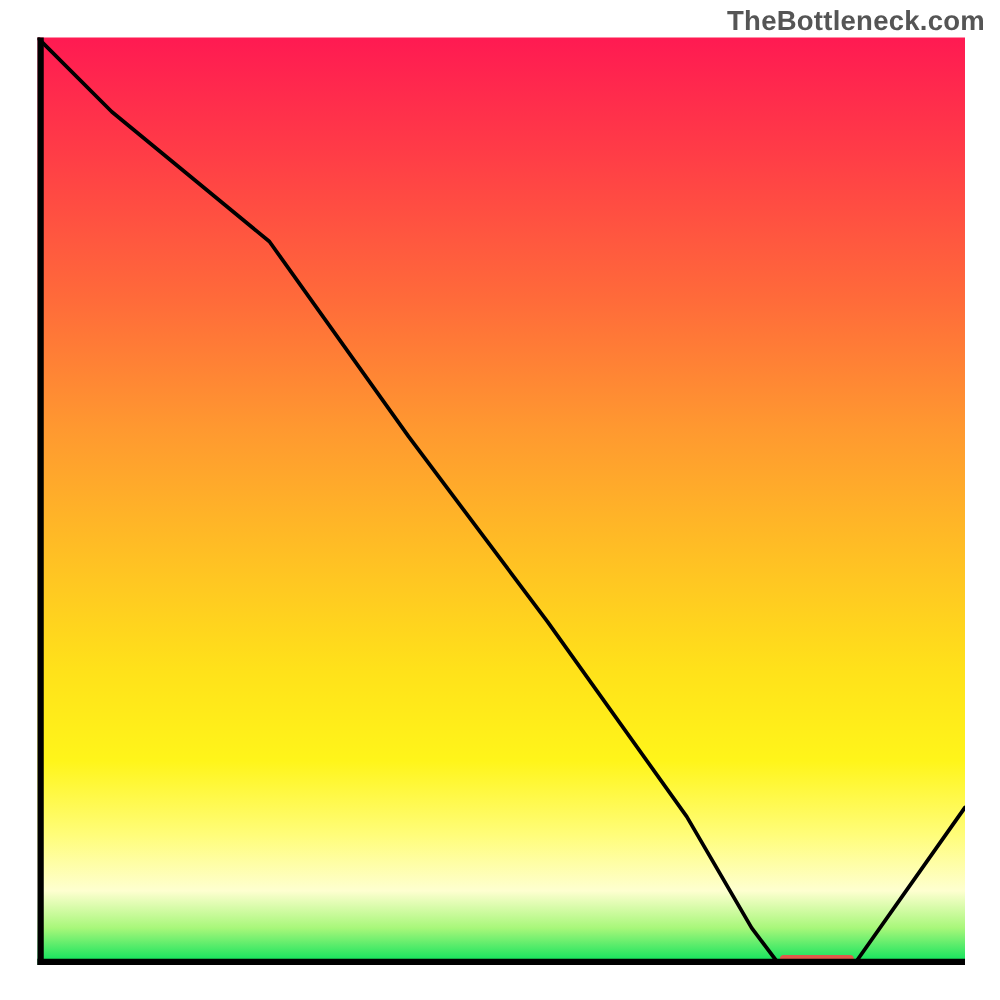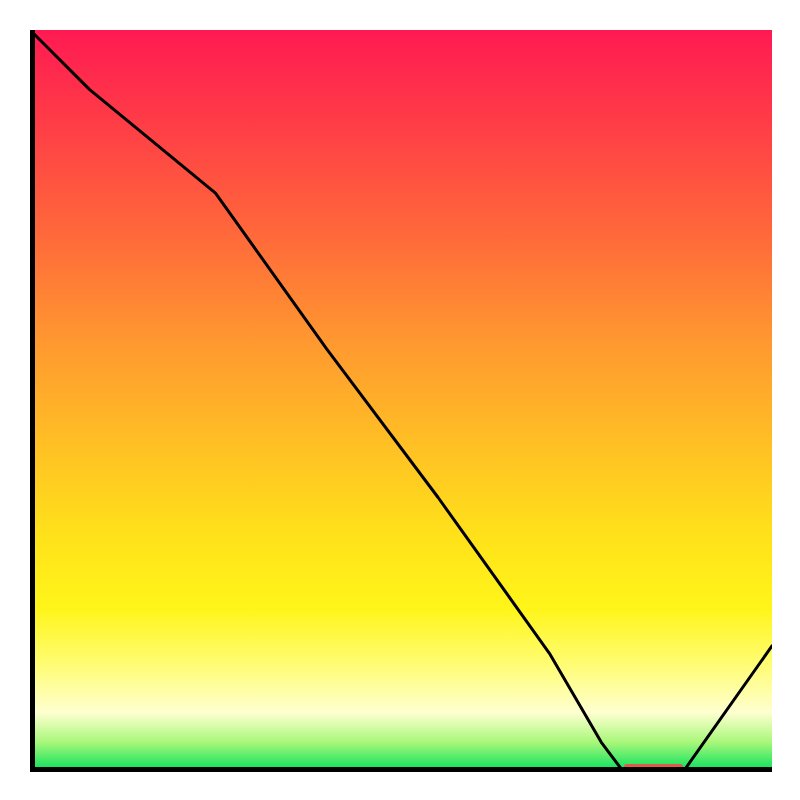--- a/index.html
+++ b/index.html
@@ -71,20 +71,21 @@
     position: absolute;
     height: 6px;
     background: #e05a4a;
     border-radius: 3px;
   }
 </style>
 </head>
 <body>
 
 <div class="chart-wrapper">
+  <div class="watermark">TheBottleneck.com</div>
 
   <div class="plot-area">
     <div class="gradient-bg"></div>
 
     <svg class="curve" viewBox="0 0 742 742" preserveAspectRatio="none">
       <path id="curve-path" fill="none" stroke="#000000" stroke-width="3" stroke-linejoin="round" stroke-linecap="round" d="M0.0 0.0 L59.4 59.4 L185.5 163.2 L296.8 319.1 L408.1 467.5 L519.4 623.3 L571.3 712.3 L593.6 742.0 L623.3 742.0 L653.0 742.0 L742.0 615.9"></path>
     </svg>
 
     <div id="marker" class="marker" style="left: 593.6px; width: 59.36px; bottom: 2px; background: rgb(224, 90, 74);"></div>
 

